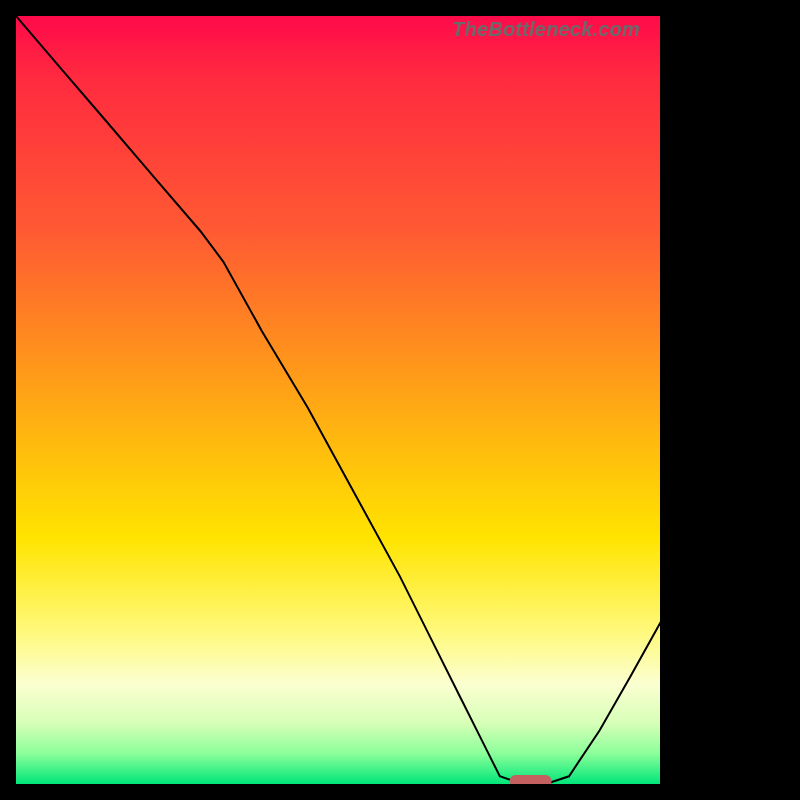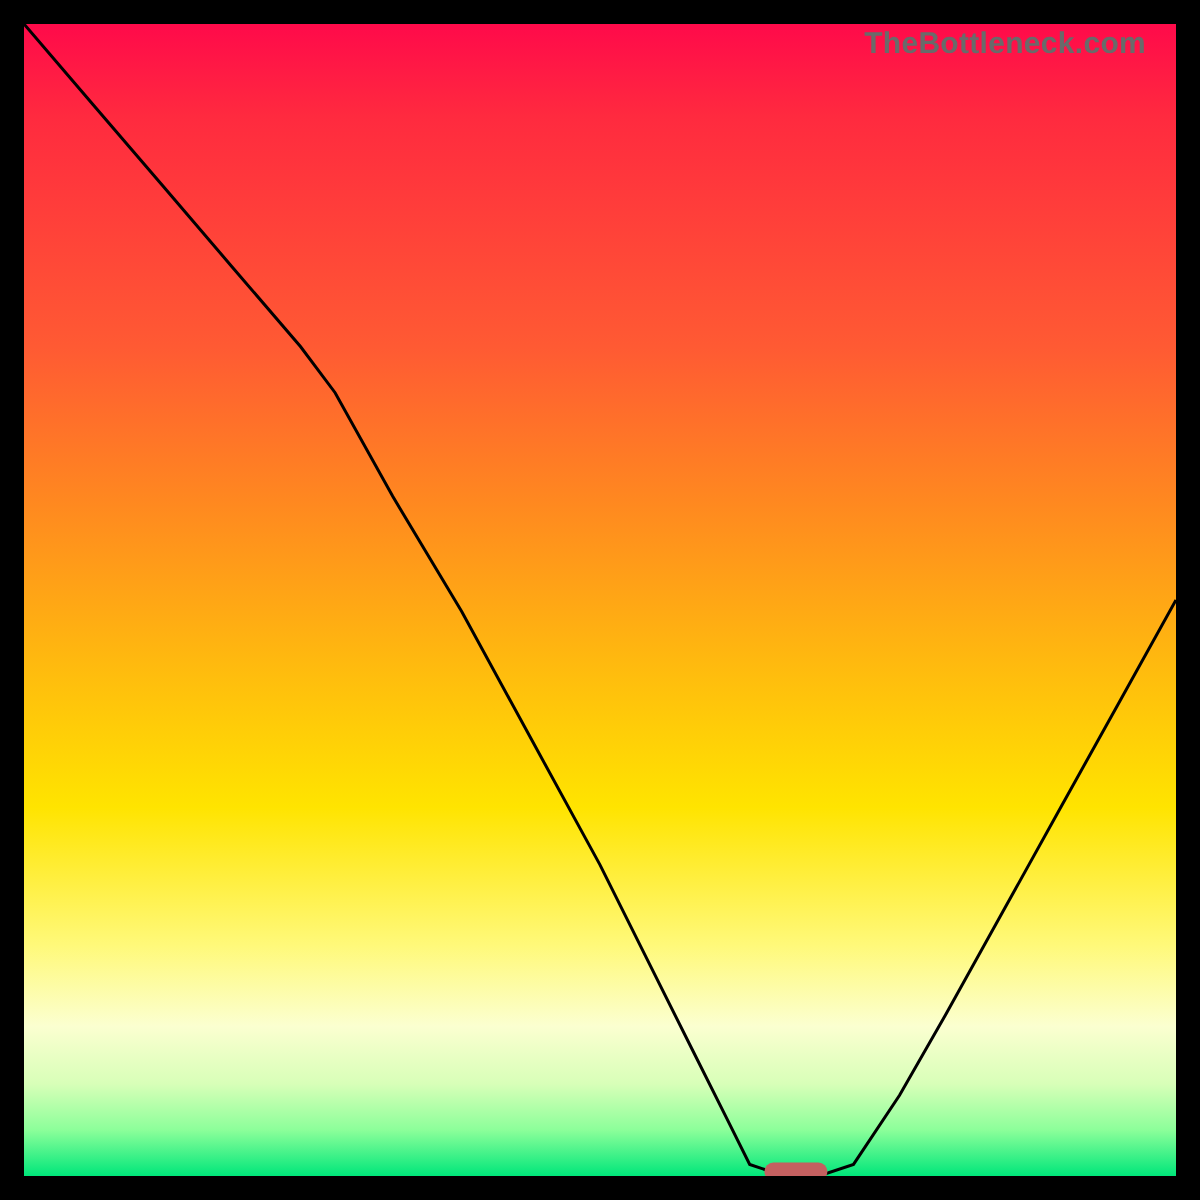--- a/index.html
+++ b/index.html
@@ -14,37 +14,38 @@
   .frame {
     position: relative;
     width: 800px;
     height: 800px;
     background: #000;
   }
   .plot {
     position: absolute;
     left: 16px;
     top: 16px;
-    width: 768px;
+    width: 644px;
     height: 768px;
     
     background: linear-gradient(
       to bottom,
       #ff0a4a 0%,
       #ff2a3f 8%,
       #ff5a33 28%,
       #ff8a1f 42%,
       #ffb80f 55%,
       #ffe400 68%,
       #fff97a 80%,
       #fbffd0 87%,
       #d8ffb8 92%,
       #8cff9a 96%,
       #00e67a 100%
     );
+    font-style: italic;
   }
   .watermark {
     position: absolute;
     top: 2px;
     right: 20px;
     font-size: 20px;
     font-weight: 600;
     color: #6a6a6a;
     letter-spacing: 0.2px;
     font-family: Arial, Helvetica, sans-serif;

